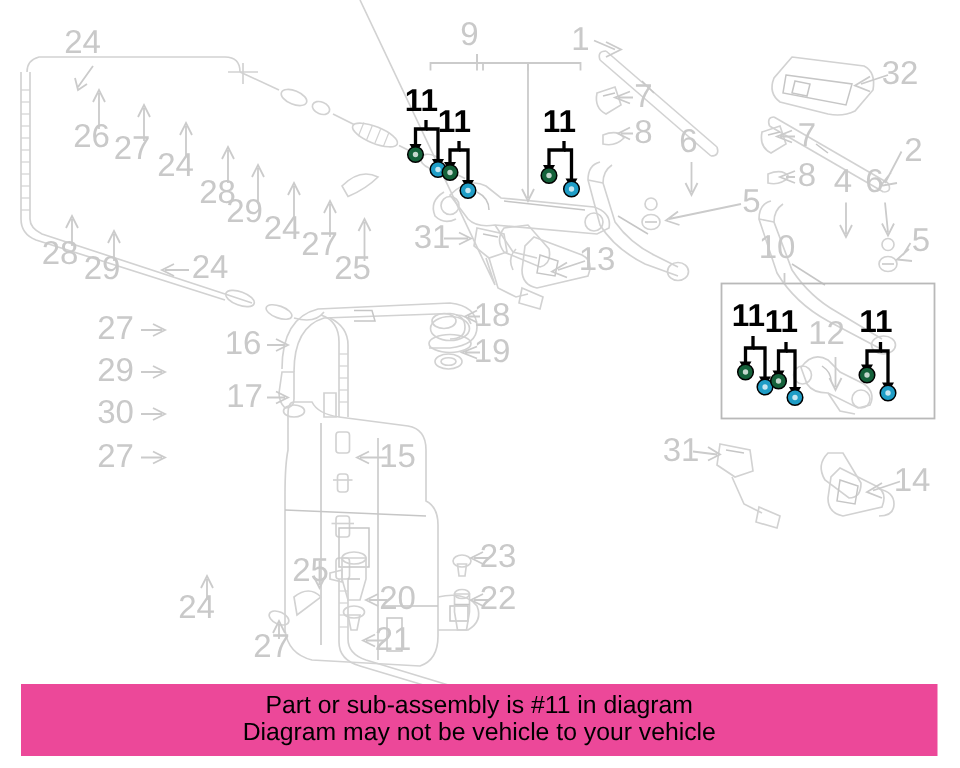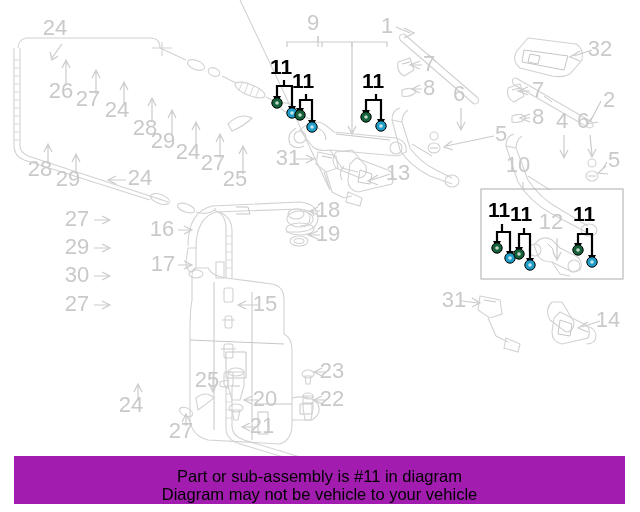--- a/index.html
+++ b/index.html
@@ -22,25 +22,25 @@
     top: 0;
     width: 640px;
     height: 512px;
   }
   .banner {
     position: absolute;
     left: 14px;
     top: 456px;
     width: 611px;
     height: 48px;
-    background: #a21caf;
+    background: #ec4899;
     display: flex;
     flex-direction: column;
     align-items: center;
-    justify-content: flex-end;
+    justify-content: center;
     line-height: 1.08;
   }
   .banner-line {
     font-family: "Liberation Sans", sans-serif;
     font-size: 16.5px;
     color: #000000;
     white-space: nowrap;
   }
   
   .lbl-grey {

